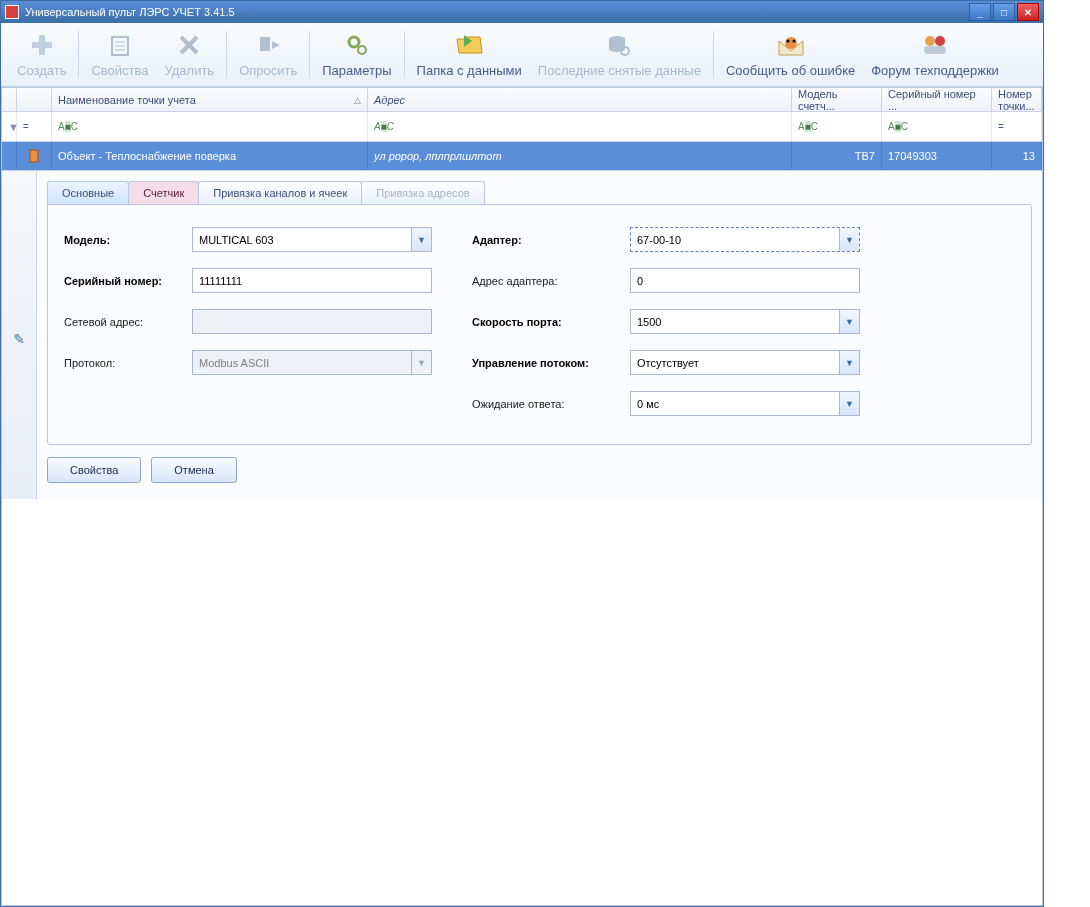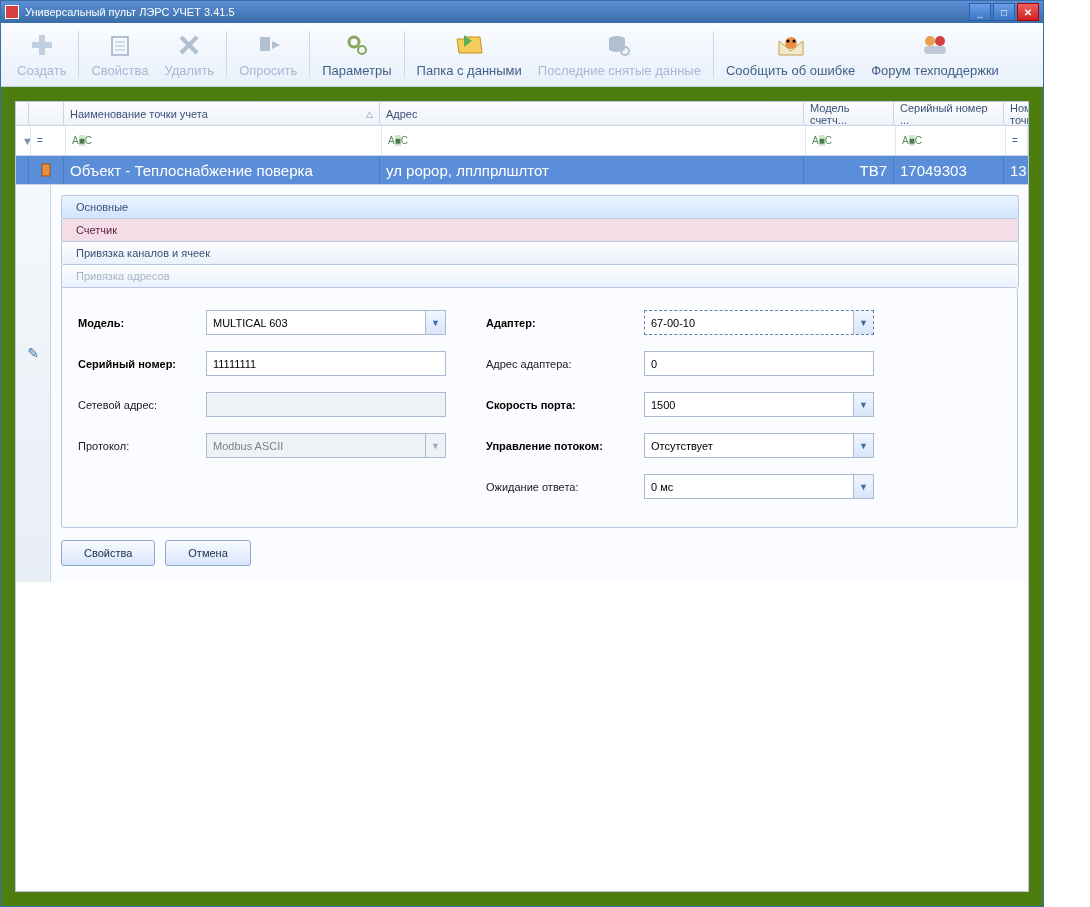--- a/index.html
+++ b/index.html
@@ -14,43 +14,43 @@
 .titlebar .winbtn { width: 22px; height: 18px; background: linear-gradient(#6a9ee8, #3a78c5); border: 1px solid #2a5ea5; display: flex; align-items: center; justify-content: center; color: #fff; font-weight: bold; font-size: 10px; cursor: pointer; }
 .titlebar .winbtn.close { background: linear-gradient(#f06060, #d02020); border-color: #a00; }
 
 .toolbar { background: linear-gradient(#fafcff, #e8f0fa); border-bottom: 1px solid #c0d0e6; padding: 4px 8px; display: flex; gap: 0; }
 .toolbar .tbtn { display: flex; flex-direction: column; align-items: center; padding: 2px 8px 4px; color: #7090b8; cursor: pointer; font-size: 13px; }
 .toolbar .tbtn.disabled { color: #a8b8d0; }
 .toolbar .tbtn.enabled { color: #446088; }
 .toolbar .sep { width: 1px; background: #c8d8ee; margin: 4px 4px; }
 .toolbar .tbtn .ticon { width: 32px; height: 32px; display: flex; align-items: center; justify-content: center; margin-bottom: 2px; }
 
-.gridwrap { flex: 1; margin: 14px; background: #fff; border: 1px solid #b8c8de; display: flex; flex-direction: column; overflow: hidden; }
+.gridwrap { flex: 1; margin: 0; background: #fff; border: 1px solid #b8c8de; display: flex; flex-direction: column; overflow: hidden; }
 
 .ghdr { display: flex; background: linear-gradient(#fdfdfe, #eef2f8); border-bottom: 1px solid #c8d4e8; height: 24px; }
 .ghdr .gcell { border-right: 1px solid #c8d4e8; padding: 4px 6px; color: #3a507a; font-size: 11px; display: flex; align-items: center; position: relative; }
 .ghdr .gcell .sort-arrow { position: absolute; right: 6px; color: #7a8db0; font-size: 9px; }
 
 .gfilter { display: flex; border-bottom: 1px solid #c8d4e8; height: 30px; background: #fff; }
 .gfilter .fcell { border-right: 1px solid #e0e8f2; padding: 4px 6px; display: flex; align-items: center; color: #446088; font-size: 10px; }
 .fcell .abc { color: #5a8a5a; }
 .fcell .abc .b { color: #4a7a4a; background: #d0e8d0; }
 .fcell .funnel { color: #8090b0; font-size: 11px; }
 
-.grow { display: flex; background: #5a8ed8; color: #fff; height: 28px; align-items: center; font-size: 15px; }
+.grow { display: flex; background: #5a8ed8; color: #fff; height: 28px; align-items: center; font-size: 11px; }
 .grow .gc { border-right: 1px solid #4a7ec8; padding: 4px 6px; display: flex; align-items: center; height: 100%; }
 .grow .gc.num { justify-content: flex-end; }
 .grow .gc.rowicon { justify-content: center; }
 
 .detailwrap { background: #fafcff; border-top: 1px solid #c8d4e8; display: flex; flex: 0 0 auto; }
 .dgutter { width: 35px; background: linear-gradient(#f5f8fc, #e8eef6); border-right: 1px solid #c8d4e8; display: flex; align-items: flex-start; justify-content: center; padding-top: 160px; }
 .dgutter .pencil { color: #3a6ea5; font-size: 14px; }
 .dcontent { flex: 1; padding: 10px 10px 16px 10px; }
 
-.tabs { display: flex; margin-bottom: 0; flex-direction: column; }
+.tabs { display: flex; margin-bottom: 0; }
 .tab { padding: 5px 14px; border: 1px solid #b8c8de; border-bottom: none; background: linear-gradient(#fdfeff, #eaf1fb); color: #3a507a; font-size: 11px; cursor: pointer; border-radius: 3px 3px 0 0; margin-right: -1px; position: relative; }
 .tab.active { background: #f5dde8; color: #602040; z-index: 2; }
 .tab.first { background: linear-gradient(#eaf4ff, #d0e4fb); }
 .tab.disabled { color: #a8b4c8; }
 
 .panel { border: 1px solid #b8c8de; background: #fafcff; padding: 22px 16px 28px; border-radius: 0 3px 3px 3px; display: flex; gap: 40px; }
 .col { display: flex; flex-direction: column; gap: 16px; }
 .frow { display: flex; align-items: center; gap: 8px; }
 .flabel { width: 120px; color: #202020; font-size: 11px; }
 .flabel.bold { font-weight: bold; color: #000; }
@@ -62,21 +62,21 @@
 
 .btnrow { display: flex; gap: 10px; margin-top: 12px; }
 .btn { padding: 6px 22px; background: linear-gradient(#f8fbff, #d8e6fa); border: 1px solid #8aa8d0; color: #203050; font-size: 11px; cursor: pointer; border-radius: 3px; }
 
 .spacer { flex: 1; }
 
 
 .w0 { width: 15px; }
 .w1 { width: 35px; flex: 0 0 35px; }
 .w2 { width: 316px; flex: 0 0 316px; }
-.w3 { width: 424px; flex: 0 0 424px; }
+.w3 { width: 424px; flex: 0 0 424px; font-style: italic; }
 .w4 { width: 90px;  flex: 0 0 90px; }
 .w5 { width: 110px; flex: 0 0 110px; }
 .w6 { flex: 1; }
 
 svg { display: block; }
 </style>
 </head>
 <body>
 
 <div class="window">

